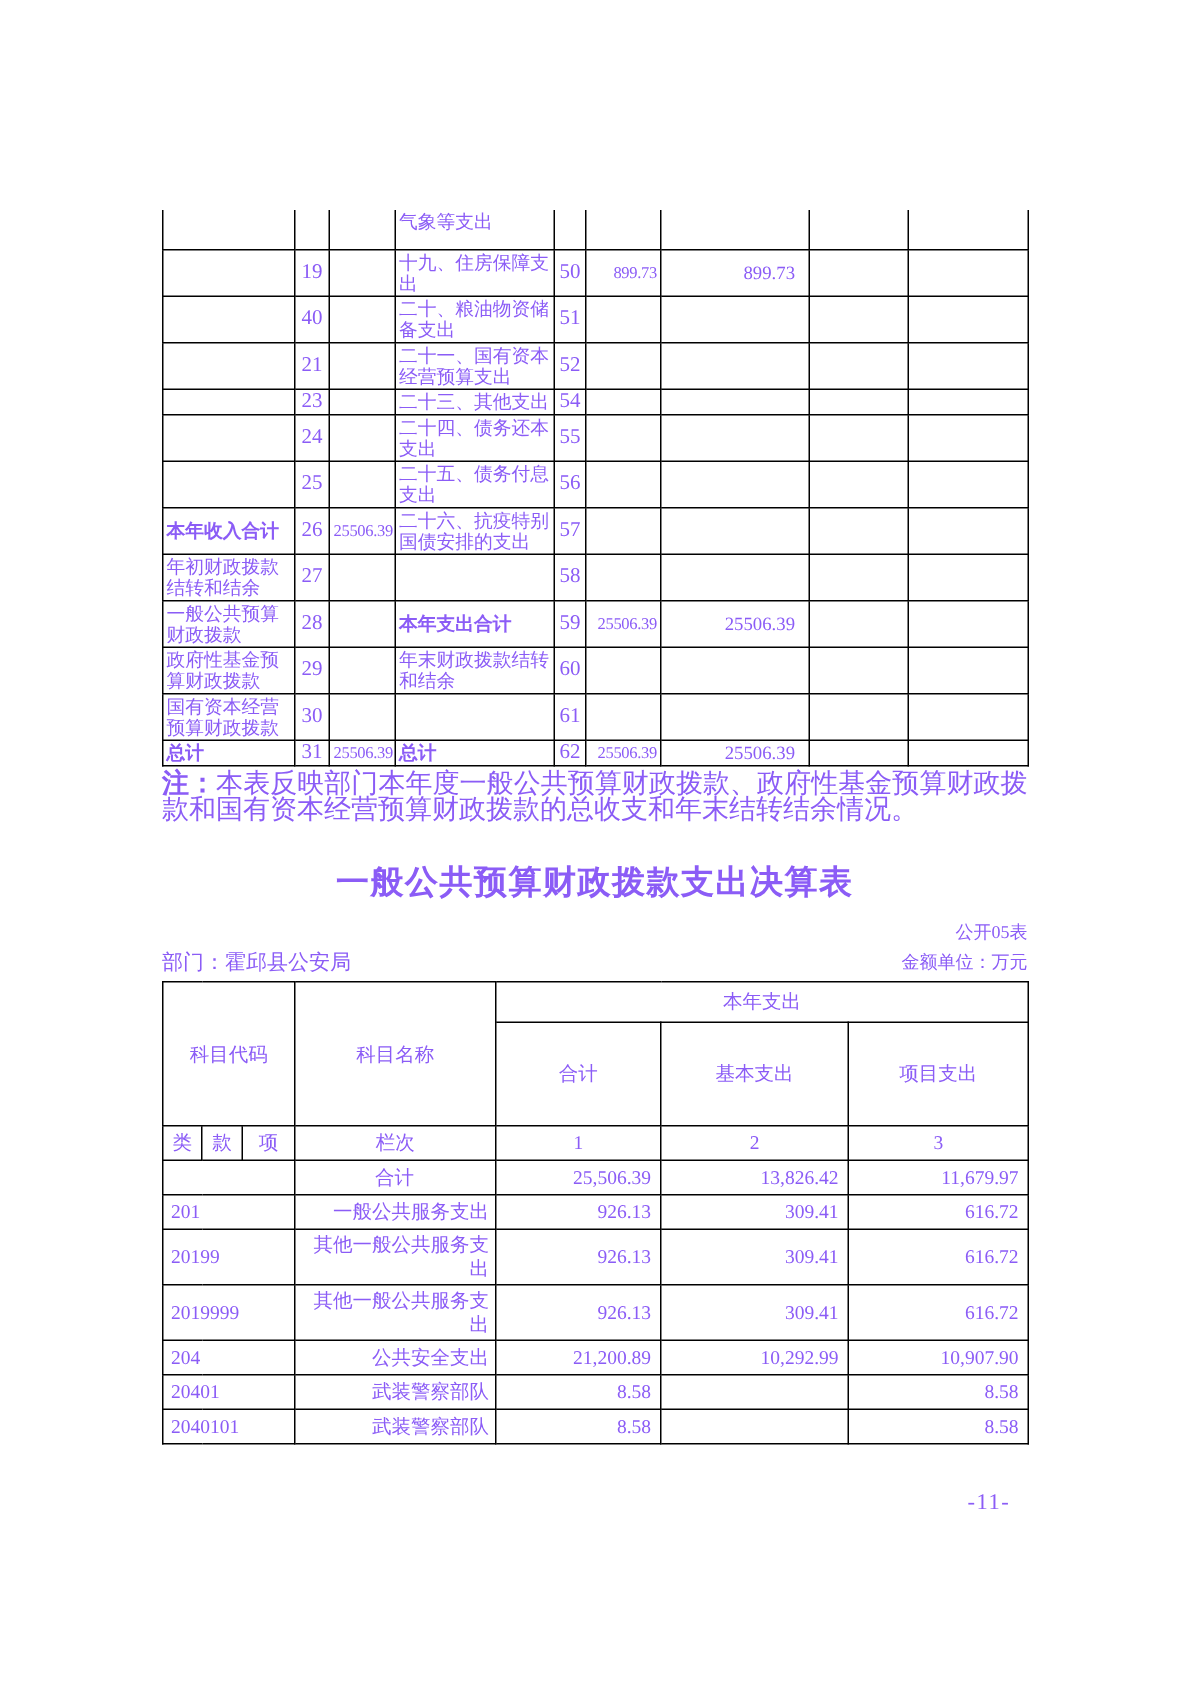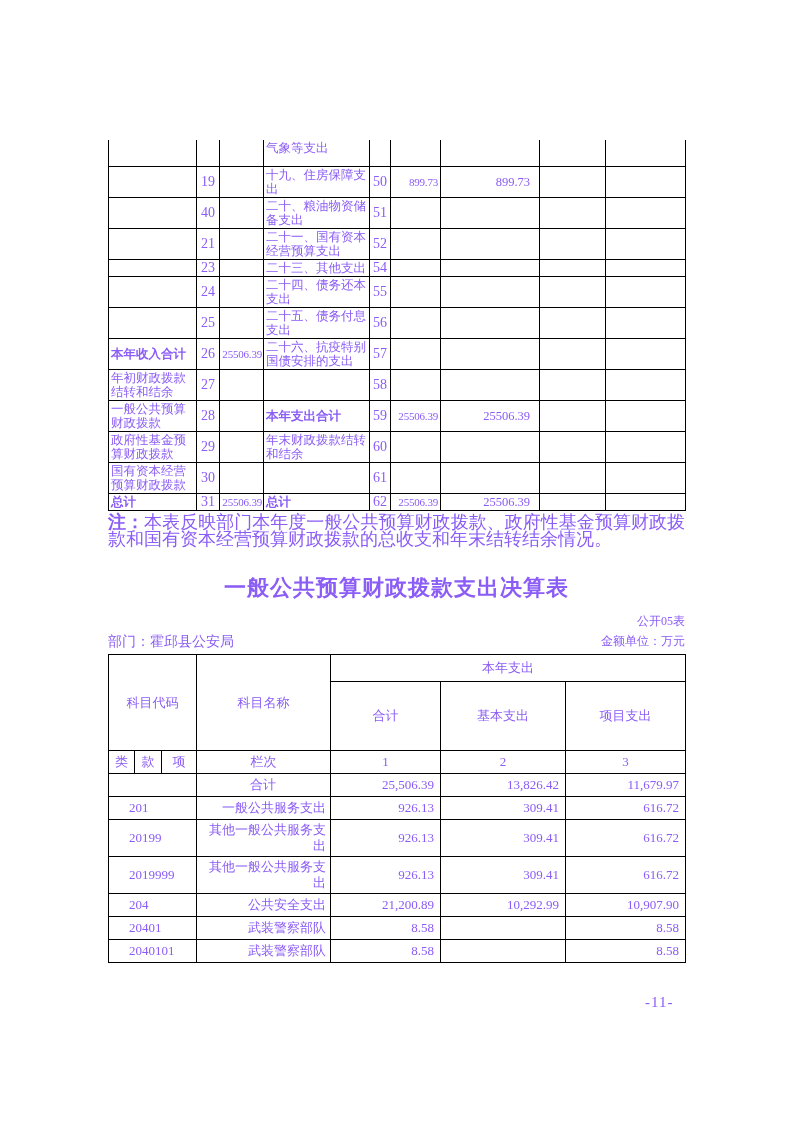--- a/index.html
+++ b/index.html
@@ -51,21 +51,21 @@
     border: 1px solid #000;
     font-size: 13px;
     line-height: 16px;
     padding: 2px 4px;
     vertical-align: middle;
     text-align: center;
   }
   .t2 tr.h1row td { height: 22px; border-radius: 13px; }
   .t2 tr.h2row td { height: 64px; }
   .t2 tr.h3row td { height: 18px; }
-  .t2 .code { text-align: left; padding-left: 20px; }
+  .t2 .code { text-align: left; padding-left: 5px; }
   .t2 .name { text-align: right; padding-left: 3px; }
   .t2 .name-center { text-align: center; }
   .t2 .num { text-align: right; padding-right: 6px; }
   .t2 tr.data td { height: 18px; }
 
   .pageno { position: absolute; top: 994px; left: 645px; font-size: 15px; letter-spacing: 1px; }
 </style>
 </head>
 <body>
 

